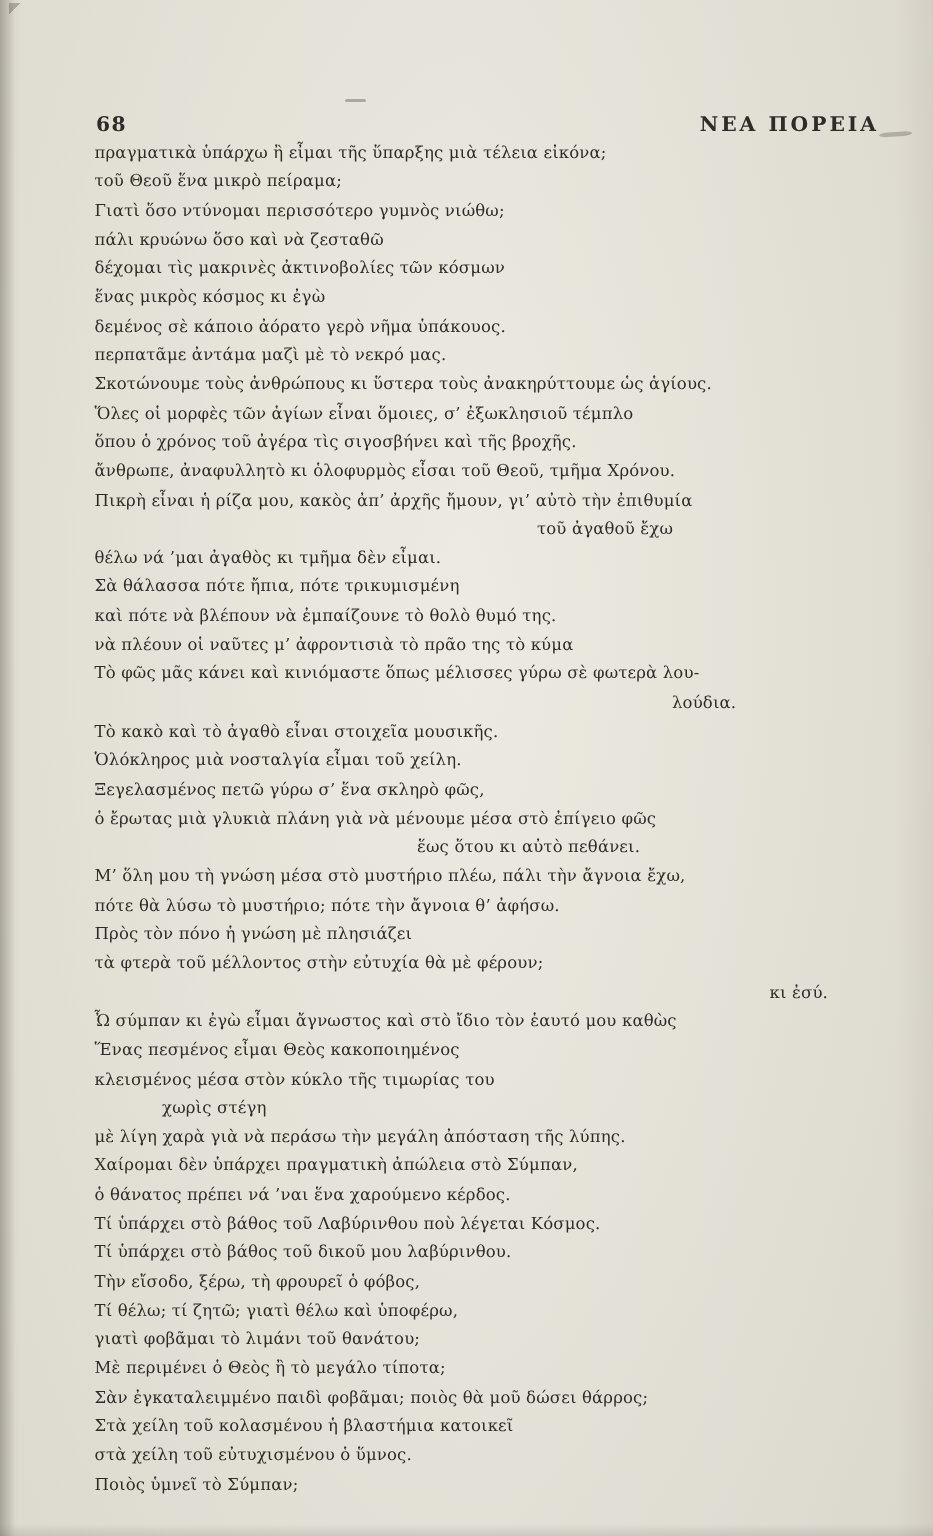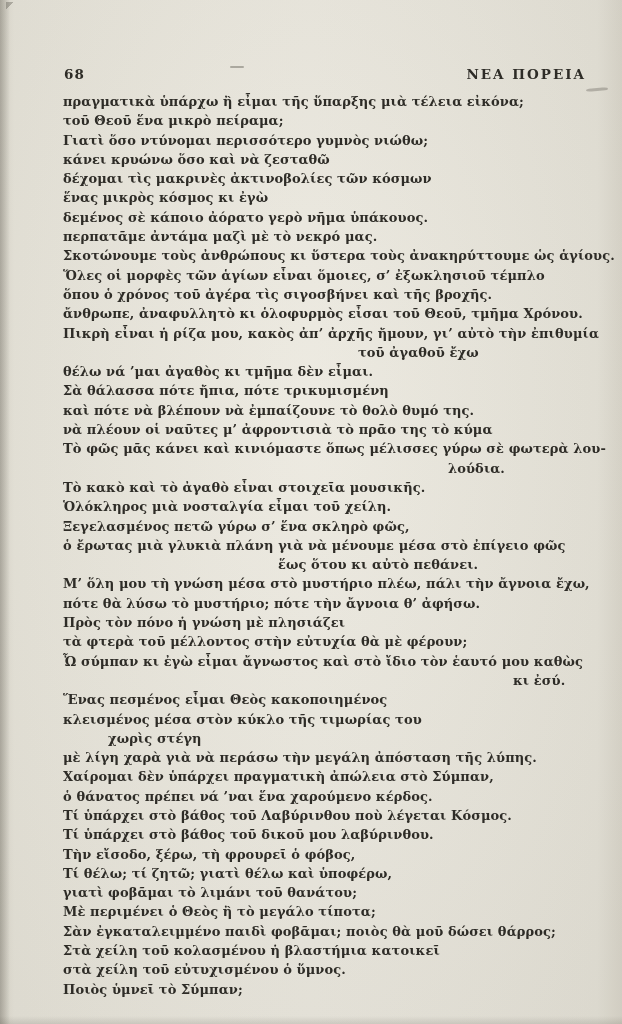--- a/index.html
+++ b/index.html
@@ -54,32 +54,31 @@
     top: 66px;
     left: 64px;
     right: 36px;
     display: flex;
     justify-content: space-between;
     align-items: baseline;
     font-size: 13.5px;
     font-weight: bold;
     letter-spacing: 0.5px;
   }
-  .header .page-number { letter-spacing: 1px; }
+  .header .page-number { letter-spacing: 1px; margin-top: 9px; }
   .header .journal-title { letter-spacing: 2px; }
 
   .poem {
     position: absolute;
     top: 92px;
     left: 63px;
     right: 26px;
-    font-size: 13px;
+    font-size: 11px;
     line-height: 19.3px;
     letter-spacing: 0.1px;
-    font-weight: bold;
   }
   .line {
     white-space: nowrap;
     min-height: 19.3px;
   }
 </style>
 </head>
 <body>
 
 <div class="page">
@@ -92,21 +91,21 @@
 
   <div class="header">
     <span class="page-number">68</span>
     <span class="journal-title">ΝΕΑ ΠΟΡΕΙΑ</span>
   </div>
 
   <div class="poem">
       <div class="line">πραγματικὰ ὑπάρχω ἢ εἶμαι τῆς ὕπαρξης μιὰ τέλεια εἰκόνα;</div>
       <div class="line">τοῦ Θεοῦ ἕνα μικρὸ πείραμα;</div>
       <div class="line">Γιατὶ ὅσο ντύνομαι περισσότερο γυμνὸς νιώθω;</div>
-      <div class="line">κάνει κρυώνω ὅσο καὶ νὰ ζεσταθῶ</div>
+      <div class="line">πάλι κρυώνω ὅσο καὶ νὰ ζεσταθῶ</div>
       <div class="line">δέχομαι τὶς μακρινὲς ἀκτινοβολίες τῶν κόσμων</div>
       <div class="line">ἕνας μικρὸς κόσμος κι ἐγὼ</div>
       <div class="line">δεμένος σὲ κάποιο ἀόρατο γερὸ νῆμα ὑπάκουος.</div>
       <div class="line">περπατᾶμε ἀντάμα μαζὶ μὲ τὸ νεκρό μας.</div>
       <div class="line">Σκοτώνουμε τοὺς ἀνθρώπους κι ὕστερα τοὺς ἀνακηρύττουμε ὡς ἁγίους.</div>
       <div class="line">Ὅλες οἱ μορφὲς τῶν ἁγίων εἶναι ὅμοιες, σ’ ἐξωκλησιοῦ τέμπλο</div>
       <div class="line">ὅπου ὁ χρόνος τοῦ ἀγέρα τὶς σιγοσβήνει καὶ τῆς βροχῆς.</div>
       <div class="line">ἄνθρωπε, ἀναφυλλητὸ κι ὁλοφυρμὸς εἶσαι τοῦ Θεοῦ, τμῆμα Χρόνου.</div>
       <div class="line">Πικρὴ εἶναι ἡ ρίζα μου, κακὸς ἀπ’ ἀρχῆς ἤμουν, γι’ αὐτὸ τὴν ἐπιθυμία</div>
       <div class="line" style="padding-left: 295px;">τοῦ ἀγαθοῦ ἔχω</div>
@@ -118,22 +117,22 @@
       <div class="line" style="padding-left: 385px;">λούδια.</div>
       <div class="line">Τὸ κακὸ καὶ τὸ ἀγαθὸ εἶναι στοιχεῖα μουσικῆς.</div>
       <div class="line">Ὁλόκληρος μιὰ νοσταλγία εἶμαι τοῦ χείλη.</div>
       <div class="line">Ξεγελασμένος πετῶ γύρω σ’ ἕνα σκληρὸ φῶς,</div>
       <div class="line">ὁ ἔρωτας μιὰ γλυκιὰ πλάνη γιὰ νὰ μένουμε μέσα στὸ ἐπίγειο φῶς</div>
       <div class="line" style="padding-left: 215px;">ἕως ὅτου κι αὐτὸ πεθάνει.</div>
       <div class="line">Μ’ ὅλη μου τὴ γνώση μέσα στὸ μυστήριο πλέω, πάλι τὴν ἄγνοια ἔχω,</div>
       <div class="line">πότε θὰ λύσω τὸ μυστήριο; πότε τὴν ἄγνοια θ’ ἀφήσω.</div>
       <div class="line">Πρὸς τὸν πόνο ἡ γνώση μὲ πλησιάζει</div>
       <div class="line">τὰ φτερὰ τοῦ μέλλοντος στὴν εὐτυχία θὰ μὲ φέρουν;</div>
+      <div class="line" style="padding-left: 450px;">κι ἐσύ.</div>
       <div class="line">Ὦ σύμπαν κι ἐγὼ εἶμαι ἄγνωστος καὶ στὸ ἴδιο τὸν ἑαυτό μου καθὼς</div>
-      <div class="line" style="padding-left: 450px;">κι ἐσύ.</div>
       <div class="line">Ἕνας πεσμένος εἶμαι Θεὸς κακοποιημένος</div>
       <div class="line">κλεισμένος μέσα στὸν κύκλο τῆς τιμωρίας του</div>
       <div class="line" style="padding-left: 45px;">χωρὶς στέγη</div>
       <div class="line">μὲ λίγη χαρὰ γιὰ νὰ περάσω τὴν μεγάλη ἀπόσταση τῆς λύπης.</div>
       <div class="line">Χαίρομαι δὲν ὑπάρχει πραγματικὴ ἀπώλεια στὸ Σύμπαν,</div>
       <div class="line">ὁ θάνατος πρέπει νά ’ναι ἕνα χαρούμενο κέρδος.</div>
       <div class="line">Τί ὑπάρχει στὸ βάθος τοῦ Λαβύρινθου ποὺ λέγεται Κόσμος.</div>
       <div class="line">Τί ὑπάρχει στὸ βάθος τοῦ δικοῦ μου λαβύρινθου.</div>
       <div class="line">Τὴν εἴσοδο, ξέρω, τὴ φρουρεῖ ὁ φόβος,</div>
       <div class="line">Τί θέλω; τί ζητῶ; γιατὶ θέλω καὶ ὑποφέρω,</div>

